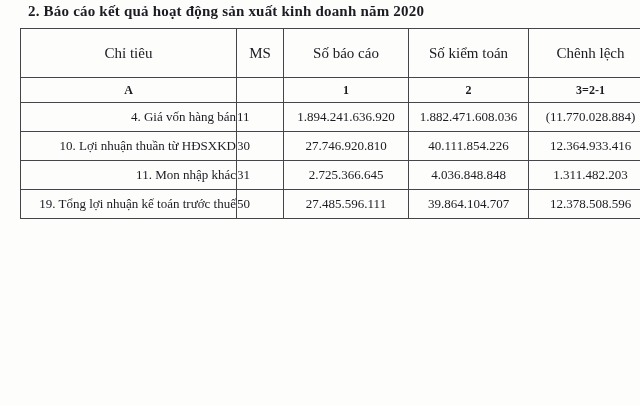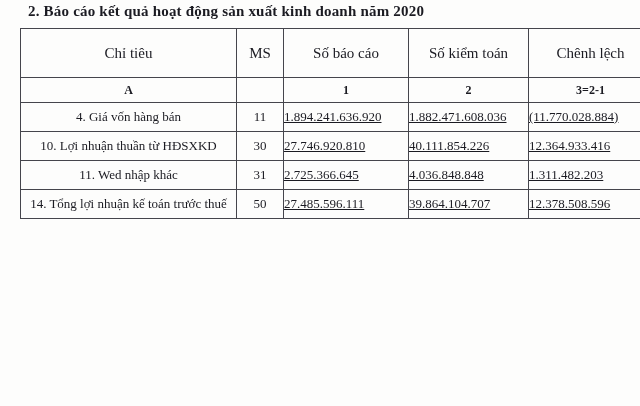--- a/index.html
+++ b/index.html
@@ -50,31 +50,30 @@
     font-weight: bold;
     text-align: center;
     vertical-align: middle;
   }
   tbody td {
     height: 28px;
     font-size: 13px;
     vertical-align: middle;
   }
   td.lbl {
-    text-align: center;
+    text-align: right;
     padding-left: 8px;
   }
   td.ms {
-    text-align: center;
+    text-align: left;
     border-radius: 11px;
   }
   td.num {
-    text-align: left;
+    text-align: center;
     padding-right: 12px;
-    text-decoration: underline;
   }
 </style>
 </head>
 <body>
 
 <div class="page">
   <div class="title">2. Báo cáo kết quả hoạt động sản xuất kinh doanh năm 2020</div>
 
   <table class="report">
     <colgroup>
@@ -109,28 +108,28 @@
         <td class="num">(11.770.028.884)</td>
       </tr>
       <tr>
         <td class="lbl">10. Lợi nhuận thuần từ HĐSXKD</td>
         <td class="ms">30</td>
         <td class="num">27.746.920.810</td>
         <td class="num">40.111.854.226</td>
         <td class="num">12.364.933.416</td>
       </tr>
       <tr>
-        <td class="lbl">11. Wed nhập khác</td>
+        <td class="lbl">11. Mon nhập khác</td>
         <td class="ms">31</td>
         <td class="num">2.725.366.645</td>
         <td class="num">4.036.848.848</td>
         <td class="num">1.311.482.203</td>
       </tr>
       <tr>
-        <td class="lbl">14. Tổng lợi nhuận kế toán trước thuế</td>
+        <td class="lbl">19. Tổng lợi nhuận kế toán trước thuế</td>
         <td class="ms">50</td>
         <td class="num">27.485.596.111</td>
         <td class="num">39.864.104.707</td>
         <td class="num">12.378.508.596</td>
       </tr>
     </tbody>
   </table>
 </div>
 
 </body></html>

